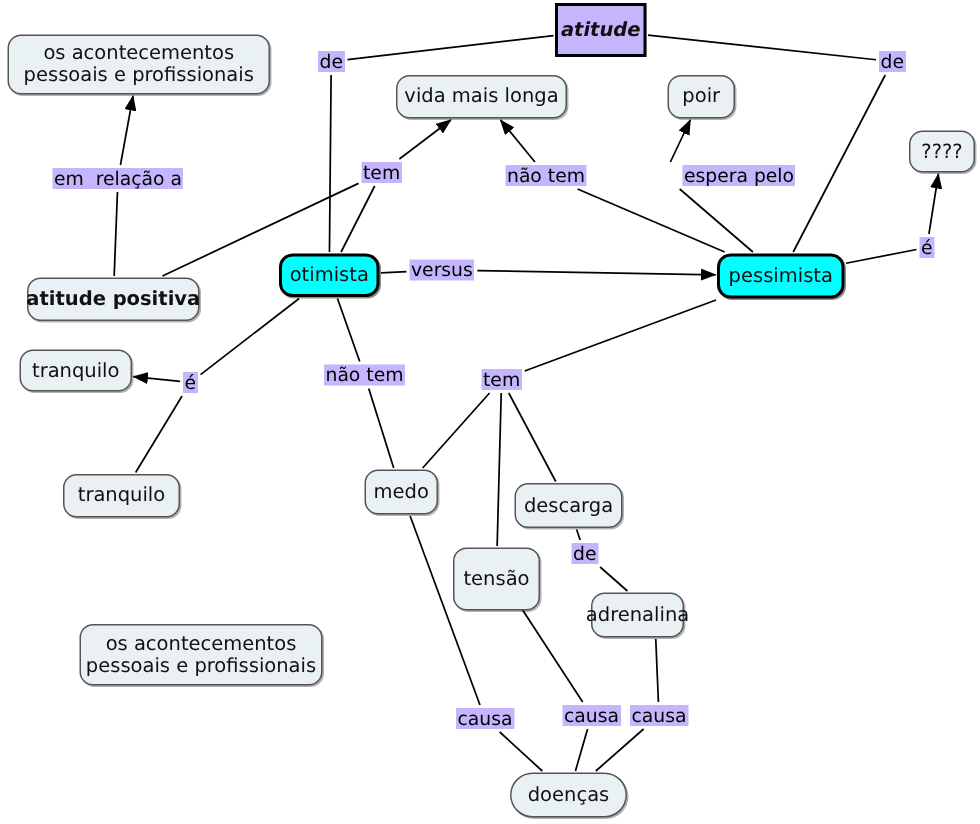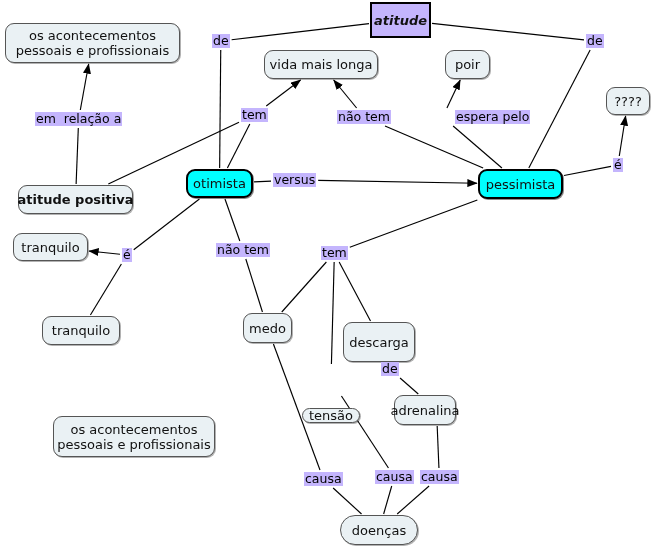--- a/index.html
+++ b/index.html
@@ -117,22 +117,22 @@
       <div class="node root" style="left: 370px; top: 2px; width: 61px; height: 36px;"><span>atitude</span></div>
       <div class="node" style="left: 264px; top: 50px; width: 114px; height: 29px;"><span>vida mais longa</span></div>
       <div class="node" style="left: 445px; top: 50px; width: 45px; height: 29px;"><span>poir</span></div>
       <div class="node" style="left: 606px; top: 87px; width: 44px; height: 28px;"><span>????</span></div>
       <div class="node" style="left: 18px; top: 185px; width: 115px; height: 29px; font-weight: bold;"><span>atitude positiva</span></div>
       <div class="node concept" style="left: 186px; top: 169px; width: 67px; height: 29px;"><span>otimista</span></div>
       <div class="node concept" style="left: 478px; top: 169px; width: 85px; height: 30px;"><span>pessimista</span></div>
       <div class="node" style="left: 13px; top: 233px; width: 75px; height: 28px;"><span>tranquilo</span></div>
       <div class="node" style="left: 42px; top: 316px; width: 78px; height: 29px;"><span>tranquilo</span></div>
       <div class="node" style="left: 243px; top: 313px; width: 49px; height: 30px;"><span>medo</span></div>
-      <div class="node" style="left: 343px; top: 322px; width: 72px; height: 40px;"><span>descarga</span></div>
-      <div class="node" style="left: 302px; top: 365px; width: 58px; height: 15px; margin-top: 43px;"><span>tensão</span></div>
+      <div class="node" style="left: 343px; top: 322px; width: 72px; height: 30px;"><span>descarga</span></div>
+      <div class="node" style="left: 302px; top: 365px; width: 58px; height: 42px;"><span>tensão</span></div>
       <div class="node" style="left: 394px; top: 395px; width: 62px; height: 30px;"><span>adrenalina</span></div>
       <div class="node" style="left: 53px; top: 416px; width: 162px; height: 41px;"><span>os acontecementos
 pessoais e profissionais</span></div>
       <div class="node" style="left: 340px; top: 515px; width: 78px; height: 30px; border-radius: 15px;"><span>doenças</span></div>
     </div>
   <div id="labels-group">
       <div class="edge-label" style="left: 212px; top: 34px;">de</div>
       <div class="edge-label" style="left: 586px; top: 34px;">de</div>
       <div class="edge-label" style="left: 35px; top: 112px;">em  relação a</div>
       <div class="edge-label" style="left: 241px; top: 108px;">tem</div>

